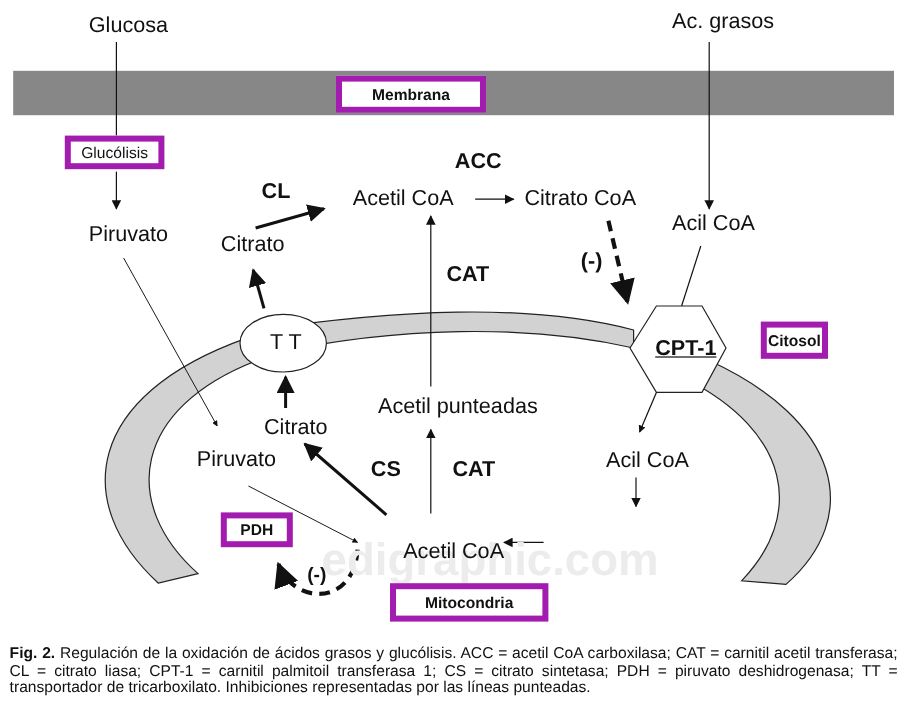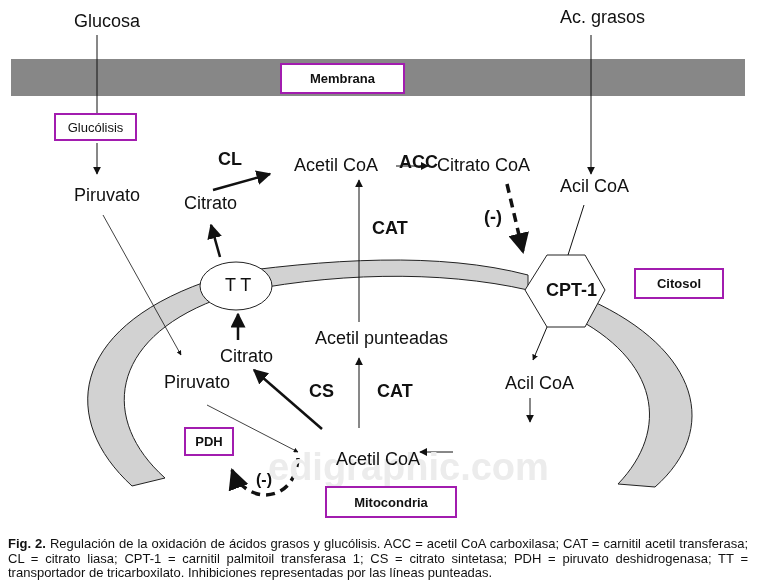--- a/index.html
+++ b/index.html
@@ -1,20 +1,20 @@
 <!DOCTYPE html>
 <html><head>
 <meta charset="utf-8">
 <style>
   html, body { margin:0; padding:0; background:#ffffff; }
   body { width:757px; height:587px; position:relative; overflow:hidden; font-family:"Liberation Sans", sans-serif; color:#111; }
   #diagram { position:absolute; left:0; top:0; width:757px; height:520px; }
   .lbl { position:absolute; font-size:18px; white-space:nowrap; line-height:15px; }
   .bold { font-weight:bold; }
-  .box { position:absolute; border:2px solid #a21caf; background:#fff; display:flex; align-items:center; justify-content:center; font-size:13px; white-space:nowrap; box-sizing:border-box;text-align:center; }
+  .box { position:absolute; border:5px solid #a21caf; background:#fff; display:flex; align-items:center; justify-content:center; font-size:13px; white-space:nowrap; box-sizing:border-box;text-align:center; }
   #caption { position:absolute; left:8px; top:537px; width:740px; font-size:13px; line-height:14.5px; color:#111; text-align:justify; }
   #caption b { font-weight:bold; }
   .wm { position:absolute; left:268px; top:446px; font-size:38px; font-weight:bold; color:#ececec; letter-spacing:0px; }
 </style>
 </head>
 <body>
 
 <div id="diagram">
   <svg width="757" height="520" style="position:absolute;left:0;top:0">
     <defs>
@@ -80,42 +80,42 @@
 
     <path d="M 298 458 C 295 505, 245 505, 232 470" fill="none" stroke="#111" stroke-width="3.5" stroke-dasharray="9,6" marker-end="url(#ahs)"></path>
   </svg>
 
   <div class="wm">edigraphic.com</div>
 
   <div class="lbl" style="left:74px;top:14px;">Glucosa</div>
   <div class="lbl" style="left:560px;top:10px;">Ac. grasos</div>
 
   <div class="box bold" style="left:280px;top:63px;width:125px;height:31px;">Membrana</div>
-  <div class="box bold" style="left:634px;top:268px;width:90px;height:31px;">Citosol</div>
+  <div class="box bold" style="left:634px;top:268px;width:56px;height:31px;">Citosol</div>
   <div class="box bold" style="left:325px;top:486px;width:132px;height:32px;">Mitocondria</div>
 
   <div class="box" style="left:54px;top:113px;width:83px;height:28px;">Glucólisis</div>
   <div class="lbl" style="left:74px;top:188px;">Piruvato</div>
   <div class="lbl" style="left:184px;top:196px;">Citrato</div>
   <div class="lbl" style="left:294px;top:158px;">Acetil CoA</div>
   <div class="lbl" style="left:437px;top:158px;">Citrato CoA</div>
   <div class="lbl" style="left:560px;top:179px;">Acil CoA</div>
 
   <div class="lbl" style="left:225px;top:278px;">T T</div>
-  <div class="lbl bold" style="left:546px;top:283px;">CPT-1</div>
+  <div class="lbl bold" style="left:546px;top:283px;text-decoration:underline;">CPT-1</div>
 
   <div class="lbl" style="left:164px;top:375px;">Piruvato</div>
   <div class="lbl" style="left:220px;top:349px;">Citrato</div>
   <div class="lbl" style="left:315px;top:331px;">Acetil punteadas</div>
   <div class="lbl" style="left:505px;top:376px;">Acil CoA</div>
   <div class="lbl" style="left:336px;top:452px;">Acetil CoA</div>
-  <div class="box bold" style="left:184px;top:427px;width:50px;height:29px;">PDH</div>
+  <div class="box bold" style="left:184px;top:427px;width:60px;height:29px;">PDH</div>
 
   <div class="lbl bold" style="left:218px;top:152px;">CL</div>
-  <div class="lbl bold" style="left:399px;top:127px;margin-top:28px;">ACC</div>
+  <div class="lbl bold" style="left:379px;top:127px;">ACC</div>
   <div class="lbl bold" style="left:372px;top:221px;">CAT</div>
   <div class="lbl bold" style="left:377px;top:384px;">CAT</div>
   <div class="lbl bold" style="left:309px;top:384px;">CS</div>
 
   <div class="lbl bold" style="left:484px;top:210px;">(-)</div>
   <div class="lbl bold" style="left:256px;top:472px;font-size:16px;">(-)</div>
 </div>
 
 <div id="caption"><b>Fig. 2.</b> <span>Regulación de la oxidación de ácidos grasos y glucólisis. ACC = acetil CoA carboxilasa; CAT = carnitil acetil transferasa; CL = citrato liasa; CPT-1 = carnitil palmitoil transferasa 1; CS = citrato sintetasa; PDH = piruvato deshidrogenasa; TT = transportador de tricarboxilato. Inhibiciones representadas por las líneas punteadas.</span></div>
 

